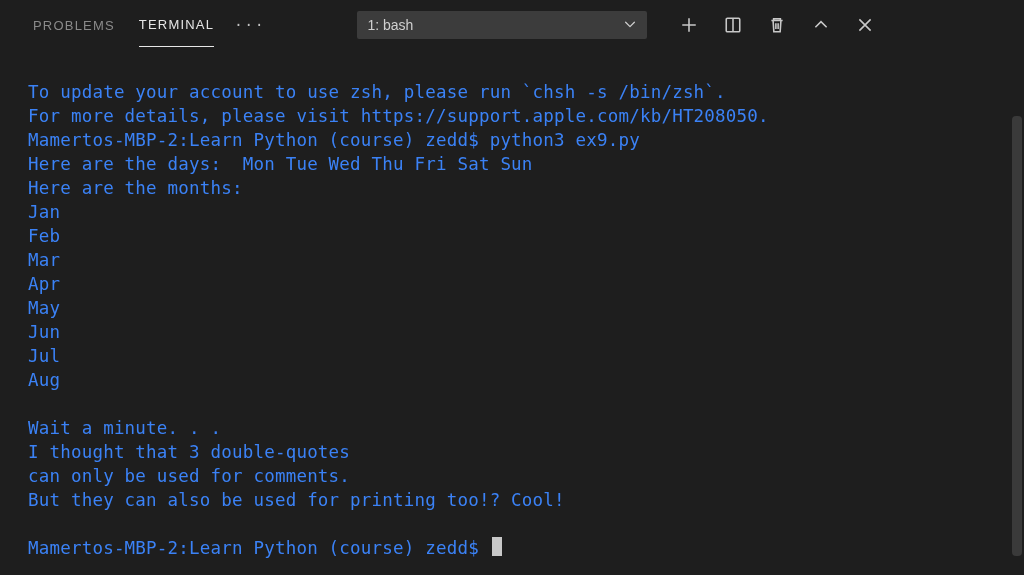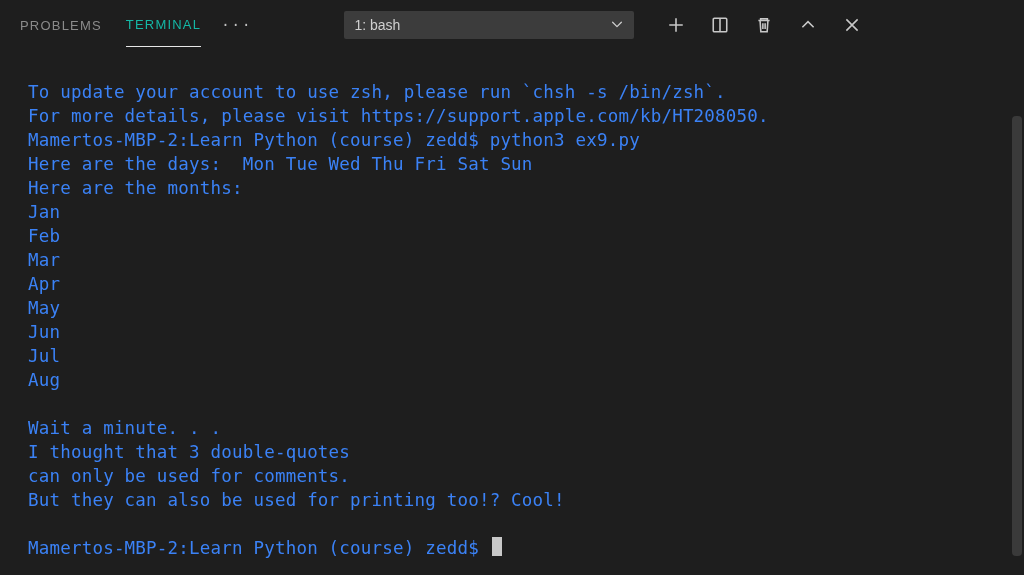--- a/index.html
+++ b/index.html
@@ -13,39 +13,39 @@
     background: #1e1e1e;
     font-family: "Menlo", "Consolas", monospace;
     color: #d4d4d4;
     overflow: hidden;
     border-radius: 10px;
   }
   .panel-header {
     display: flex;
     align-items: center;
     height: 50px;
-    padding: 0 20px;
+    padding: 0 33px;
     gap: 0;
   }
   .tabs {
     display: flex;
     align-items: center;
     gap: 24px;
   }
   .tab {
     font-family: -apple-system, "Segoe UI", sans-serif;
     font-size: 13px;
     letter-spacing: 1.2px;
     color: #8a8a8a;
     padding: 14px 0;
     cursor: pointer;
     user-select: none;
   }
   .tab.active {
-    color: #14b8a6;
+    color: #e5e5e5;
     border-bottom: 1px solid #e7e7e7;
   }
   .more-icon {
     color: #c0c0c0;
     font-size: 14px;
     padding: 0 4px;
     margin-left: 16px;
     cursor: pointer;
     letter-spacing: 2px;
   }

